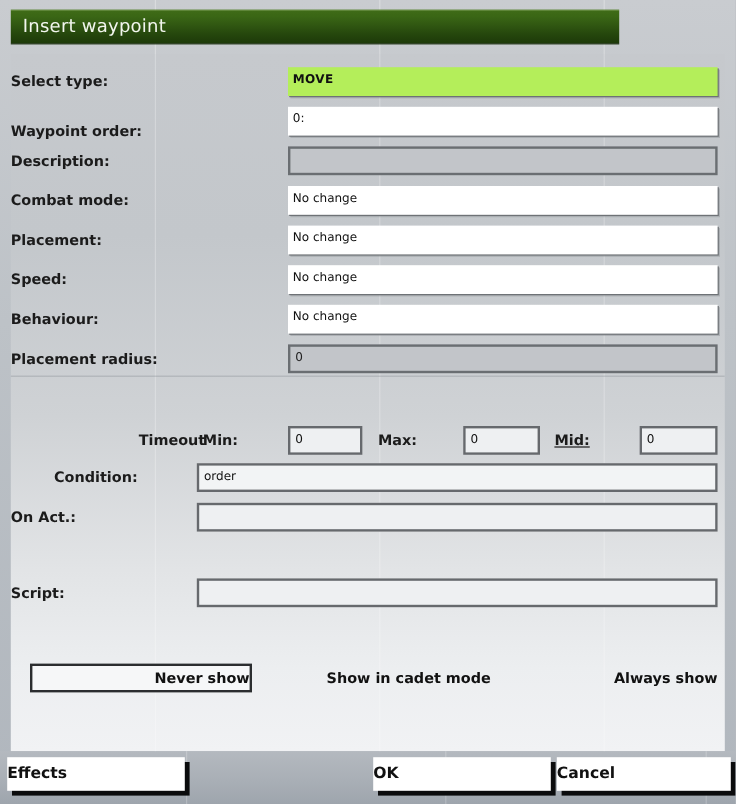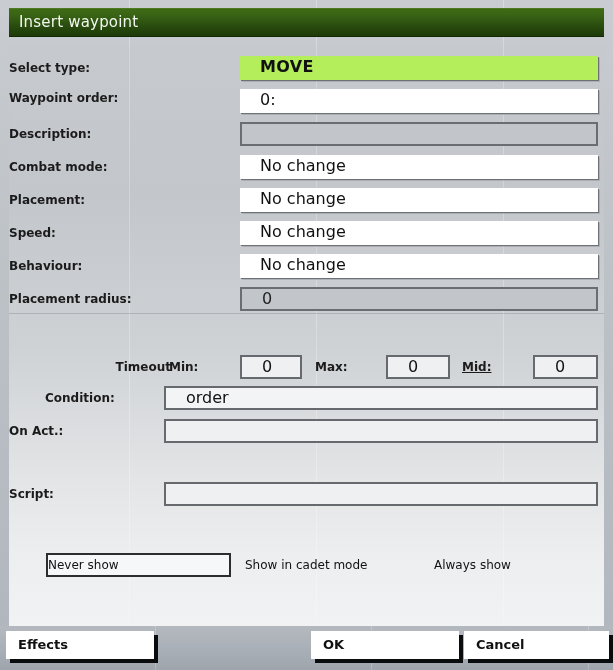--- a/index.html
+++ b/index.html
@@ -35,21 +35,21 @@
   }
   .seam.s1 { left: 129px; }
   .seam.s2 { left: 316px; }
   .seam.s3 { left: 503px; }
 
   
   .titlebar {
     position: absolute;
     left: 9px;
     top: 8px;
-    width: 595px;
+    width: 507px;
     height: 29px;
     background: linear-gradient(180deg,
        #3f6b17 0%, #3a6615 18%, #2f5511 48%,
        #26480d 70%, #1d3a09 100%);
     border-top: 1px solid #4c7a1f;
     border-bottom: 1px solid #132806;
     box-sizing: border-box;
   }
   .titlebar .title {
     position: absolute;
@@ -96,24 +96,24 @@
     font-size: 12px;
     font-weight: bold;
     color: #1b1b1b;
     white-space: nowrap;
     text-align: left;
   }
 
   .fld {
     position: absolute;
     box-sizing: border-box;
-    font-size: 16px;
+    font-size: 10px;
     color: #111;
     line-height: 22px;
-    padding-left: 20px;
+    padding-left: 4px;
     white-space: nowrap;
     overflow: hidden;
   }
   
   .fld.white {
     background: #ffffff;
     border: none;
     box-shadow: 1px 1px 0 0 #6e7276, 2px 2px 0 0 rgba(140,144,148,0.45);
   }
   
@@ -141,25 +141,24 @@
     background: #f2f4f5;
     border: 2px solid #66696d;
     line-height: 19px;
   }
 
   
   .showbtn {
     position: absolute;
     box-sizing: border-box;
     font-size: 12px;
-    font-weight: normal;
+    font-weight: bold;
     color: #111;
-    text-align: left;
-    white-space: nowrap;
-    margin-left: 21px;
+    text-align: right;
+    white-space: nowrap;
   }
   .showbtn.boxed {
     background: #f6f7f8;
     border: 2px solid #2b2d2f;
     line-height: 20px;
   }
   .showbtn.plain {
     background: transparent;
     border: none;
     line-height: 20px;
@@ -183,21 +182,20 @@
   .bottombar .bseam.c { left: 588px; }
 
   .btn {
     position: absolute;
     box-sizing: border-box;
     background: #ffffff;
     color: #111;
     font-size: 13px;
     font-weight: bold;
     line-height: 28px;
-    padding-left: 12px;
     white-space: nowrap;
     border: none;
     box-shadow: 4px 4px 0 0 #0b0c0d;
     text-align: left;
   }
 </style>
 </head>
 <body>
 
 <div id="app">
@@ -215,21 +213,21 @@
     <div class="pseam b"></div>
     <div class="pseam c"></div>
     <div class="hline" style="top:268px;"></div>
 
     <div class="row" style="top:11px;">
       <div class="lbl" style="left:0px; top:5px; width:222px;">Select type:</div>
       <div class="fld green" style="left:231px; top:0px; width:358px; height:24px;">MOVE</div>
     </div>
 
     <div class="row" style="top:44px;">
-      <div class="lbl" style="left:0px; top:2px; width:222px;">Waypoint order:</div>
+      <div class="lbl" style="left:0px; top:13px; width:222px;">Waypoint order:</div>
       <div class="fld white" style="left:231px; top:0px; width:358px; height:24px;">0:</div>
     </div>
 
     <div class="row" style="top:77px;">
       <div class="lbl" style="left:0px; top:5px; width:222px;">Description:</div>
       <div class="fld disabled" style="left:231px; top:0px; width:358px; height:24px;"></div>
     </div>
 
     <div class="row" style="top:110px;">
       <div class="lbl" style="left:0px; top:5px; width:222px;">Combat mode:</div>

